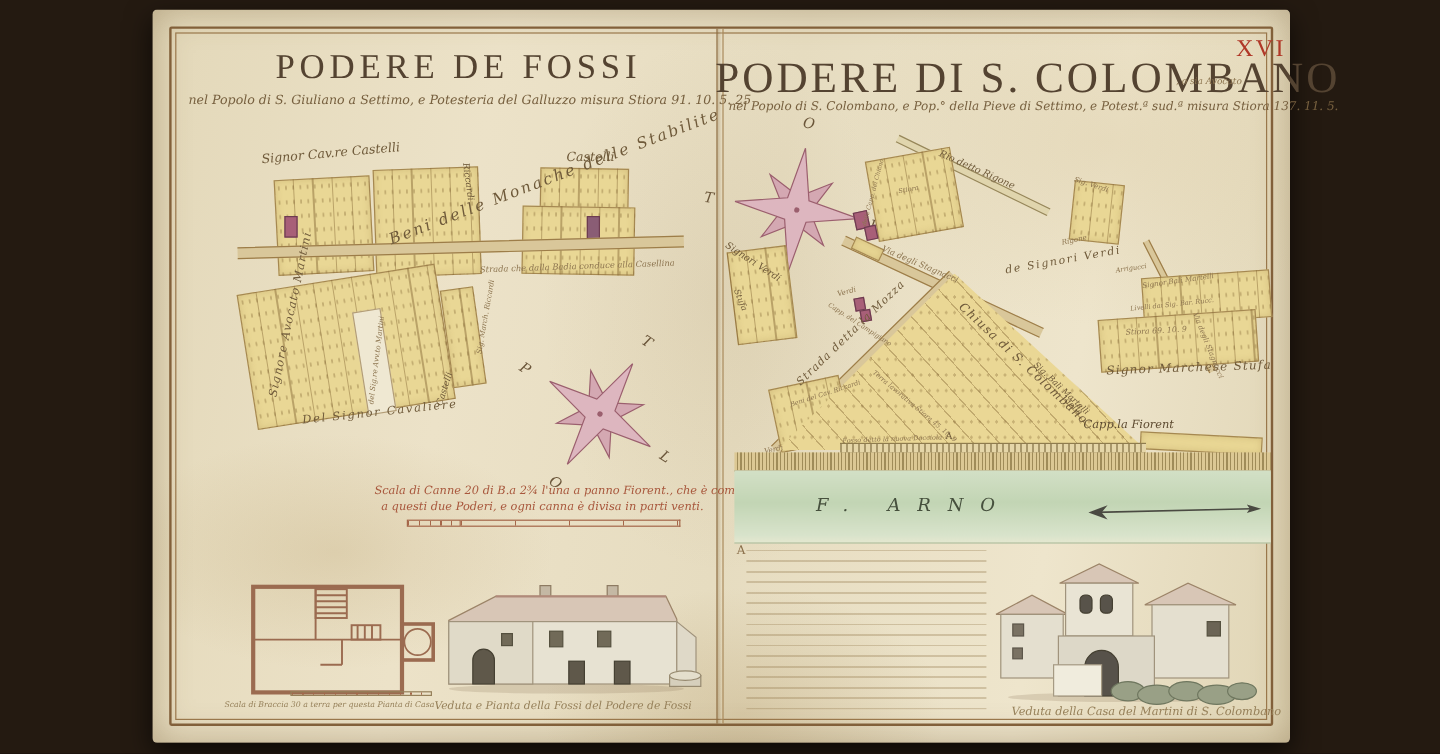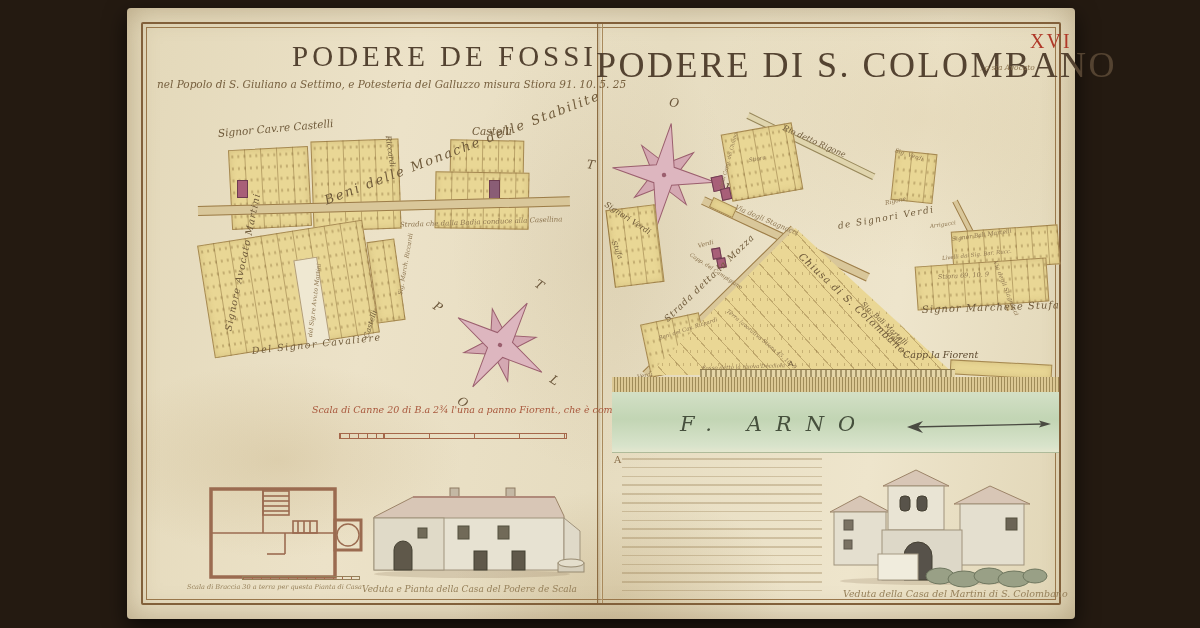--- a/index.html
+++ b/index.html
@@ -13,21 +13,21 @@
            radial-gradient(200px 300px at 50% 40%, rgba(160,135,90,.12), transparent 75%),
            linear-gradient(100deg,#e3d8b9,#ece2c8 28%,#e6dcc0 52%,#eee5cc 78%,#e0d5b5);
          box-shadow: inset 0 0 30px rgba(110,85,45,.38), 0 8px 22px rgba(0,0,0,.65);
          border-radius:4px;}
   .abs{position:absolute;}
   .frame{position:absolute;inset:14px;border:2px solid #82603a;border-radius:2px;}
   .frame-inner{position:absolute;inset:3px;border:1px solid #99774b;}
   .fold{position:absolute;left:470px;top:16px;bottom:16px;width:4px;
         border-left:1px solid #8d6c42;border-right:1px solid #a98a5c;
         background:linear-gradient(90deg,rgba(120,95,55,.25),rgba(255,250,230,.2));}
-  .title{font-family:"Liberation Serif",serif;color:#544331;text-align:right;
+  .title{font-family:"Liberation Serif",serif;color:#544331;text-align:center;
          letter-spacing:4px;font-size:29px;white-space:nowrap;}
   .subtitle{font-family:"DejaVu Serif",serif;font-style:italic;color:#77603f;
             text-align:center;font-size:10.5px;white-space:nowrap;}
   .lbl{position:absolute;font-family:"DejaVu Serif",serif;font-style:italic;color:#6f5a3a;
        white-space:nowrap;transform-origin:left center;line-height:1;}
   .faint{color:#8d7550;}
   .red{color:#a8573c;}
   .parcel{position:absolute;background-color:#e9d795;
           border:1px solid rgba(138,106,56,.72);
           box-shadow:inset 0 0 6px rgba(150,118,60,.25);}
@@ -52,21 +52,21 @@
        clip-path:polygon(1% 100%, 48.5% 0%, 100% 100%);
        border:none;}
   .brickband{position:absolute;background:repeating-linear-gradient(90deg,#a8976a 0 2px,#e5d6a8 2px 5px);
              border-top:1px solid #8f7c4e;border-bottom:1px solid #8f7c4e;}
   .bank{position:absolute;background-color:#dcc894;
         background-image:repeating-linear-gradient(90deg, rgba(0,0,0,0) 0 2px, rgba(110,90,40,.55) 2px 3px);
         border-bottom:1px solid #8f7c4e;}
   .river{position:absolute;background:linear-gradient(180deg,#d3e0c6,#c2d5b4 45%,#d8e3cb 90%,#e4e7cf);
          border-bottom:1px solid rgba(140,150,110,.5);}
   .arno{position:absolute;font-family:"DejaVu Serif",serif;font-style:italic;
-        font-size:21px;letter-spacing:14px;color:#46503d;text-align:center;}
+        font-size:15px;letter-spacing:14px;color:#46503d;text-align:center;}
   .annot{position:absolute;opacity:.85;
          background:repeating-linear-gradient(180deg, rgba(150,124,80,.40) 0 1.5px, rgba(0,0,0,0) 1.5px 8.8px);}
   .scalebar{position:absolute;height:6px;border:1px solid #a5674a;box-sizing:border-box;}
   .ticksfine{background:repeating-linear-gradient(90deg,#a5674a 0 1px, rgba(0,0,0,0) 1px 9px);}
   .tickscoarse{background:repeating-linear-gradient(90deg,#a5674a 0 1px, rgba(0,0,0,0) 1px 45px);}
   .caption{position:absolute;font-family:"DejaVu Serif",serif;font-style:italic;color:#96805a;
            white-space:nowrap;}
   .folio{position:absolute;font-family:"Liberation Serif",serif;color:#b03828;
          font-size:20px;letter-spacing:2px;}
 </style>
@@ -114,20 +114,21 @@
       <polygon points="0,-50 9,-9 50,0 9,9 0,50 -9,9 -50,0 -9,-9" fill="#ddb6bf" stroke="#9b5f6e" stroke-width="1"></polygon>
       <circle r="2.2" fill="#9b5f6e"></circle>
     </svg>
     <span class="cl" style="left:61px;top:-14px;">T</span>
     <span class="cl" style="left:126px;top:58px;">L</span>
     <span class="cl" style="left:60px;top:126px;">O</span>
     <span class="cl" style="left:-12px;top:60px;">P</span>
   </div>
 
   <div class="abs red" style="left:185px;top:396px;width:280px;text-align:center;font-family:'DejaVu Serif',serif;font-style:italic;font-size:9.5px;white-space:nowrap;">Scala di Canne 20 di B.a 2¾ l'una a panno Fiorent., che è comune</div>
+  <div class="abs red" style="left:185px;top:409px;width:280px;text-align:center;font-family:'DejaVu Serif',serif;font-style:italic;font-size:9.5px;white-space:nowrap;">a questi due Poderi, e ogni canna è divisa in parti venti.</div>
   <div class="scalebar ticksfine" style="left:212px;top:425px;width:45px;"></div>
   <div class="scalebar tickscoarse" style="left:257px;top:425px;width:183px;border-left:none;"></div>
 
   <svg class="abs" style="left:78px;top:476px;" width="162" height="102" viewBox="0 0 162 102">
     <rect x="6" y="5" width="124" height="88" fill="none" stroke="#9b6b50" stroke-width="3.5"></rect>
     <g stroke="#9b6b50" stroke-width="1.6" fill="none">
       <line x1="58" y1="5" x2="58" y2="49"></line>
       <line x1="6" y1="49" x2="130" y2="49"></line>
       <rect x="58" y="7" width="26" height="24"></rect>
       <line x1="58" y1="12" x2="84" y2="12"></line>
@@ -158,24 +159,25 @@
     <polygon points="206,33 222,46 222,85 206,85" fill="#dfd9c8" stroke="#a0937c" stroke-width="1"></polygon>
     <rect x="100" y="41" width="11" height="13" fill="#716a58" stroke="#55503f" stroke-width="1"></rect>
     <rect x="140" y="41" width="11" height="13" fill="#716a58" stroke="#55503f" stroke-width="1"></rect>
     <rect x="60" y="43" width="9" height="10" fill="#716a58" stroke="#55503f" stroke-width="1"></rect>
     <path d="M36,85 v-20 a9,9 0 0 1 18,0 v20 z" fill="#5f584a" stroke="#454032" stroke-width="1"></path>
     <rect x="116" y="66" width="13" height="19" fill="#5f584a" stroke="#454032" stroke-width="1"></rect>
     <rect x="154" y="66" width="13" height="19" fill="#5f584a" stroke="#454032" stroke-width="1"></rect>
     <rect x="200" y="78" width="26" height="9" fill="#d6cfbc" stroke="#978a70" stroke-width="1"></rect>
     <ellipse cx="213" cy="78" rx="13" ry="4" fill="#e4decc" stroke="#978a70" stroke-width="1"></ellipse>
   </svg>
-  <div class="caption" style="left:235px;top:576px;font-size:9px;">Veduta e Pianta della Casa del Podere de Scala</div>
+  <div class="caption" style="left:235px;top:576px;font-size:9px;">Veduta e Pianta della Fossi del Podere de Fossi</div>
 
   <div class="abs title" style="left:469px;top:36px;width:420px;font-size:36px;letter-spacing:2.5px;">PODERE DI S. COLOMBANO</div>
   <span class="lbl faint" style="left:853px;top:56px;font-size:7.5px;">, o sia Avocato</span>
+  <div class="abs subtitle" style="left:480px;top:76px;width:450px;font-size:10px;">nel Popolo di S. Colombano, e Pop.° della Pieve di Settimo, e Potest.ª sud.ª misura Stiora 137. 11. 5.</div>
 
   <div class="compass" style="left:472px;top:102px;transform:rotate(8deg);">
     <svg width="130" height="130" viewBox="-65 -65 130 130">
       <g transform="rotate(45)">
             <polygon points="0,-37 8,-8 37,0 8,8 0,37 -8,8 -37,0 -8,-8" fill="#d4a8b2" stroke="#9b5f6e" stroke-width="1"></polygon>
           </g>
       <polygon points="0,-52 9,-9 52,0 9,9 0,52 -9,9 -52,0 -9,-9" fill="#ddb6bf" stroke="#9b5f6e" stroke-width="1"></polygon>
       <circle r="2.2" fill="#9b5f6e"></circle>
     </svg>
     <span class="cl" style="left:60px;top:-15px;">O</span>

